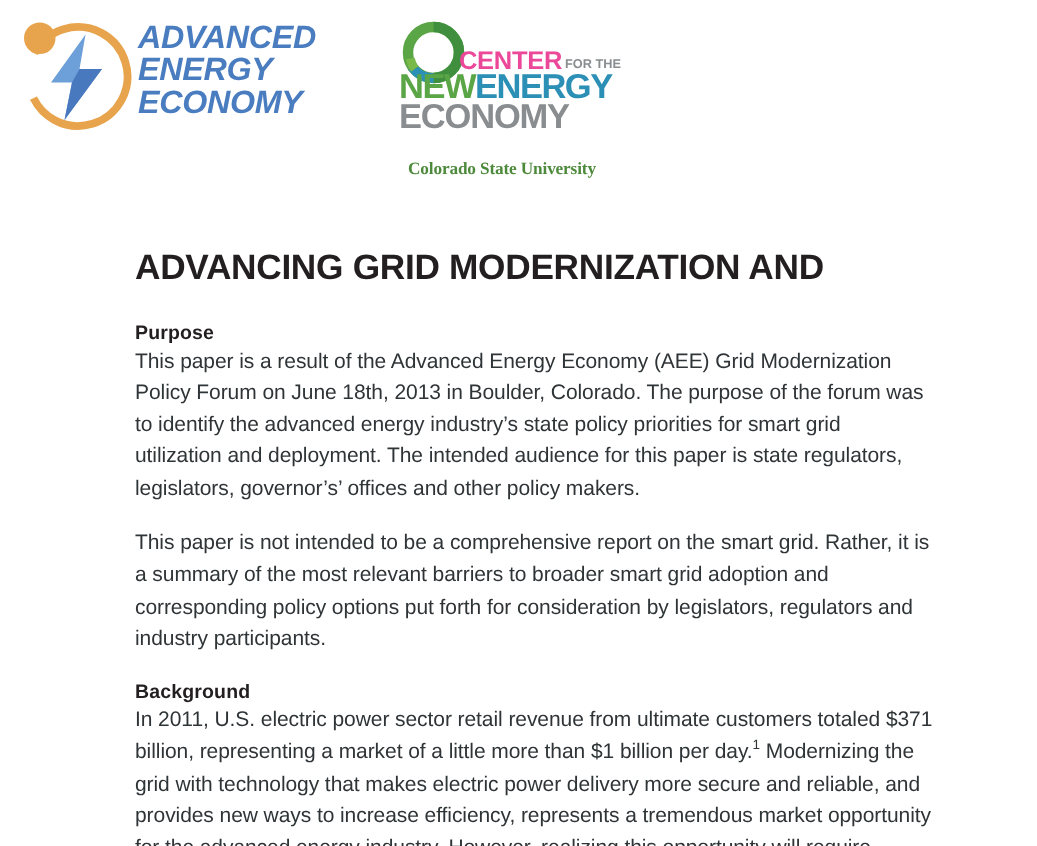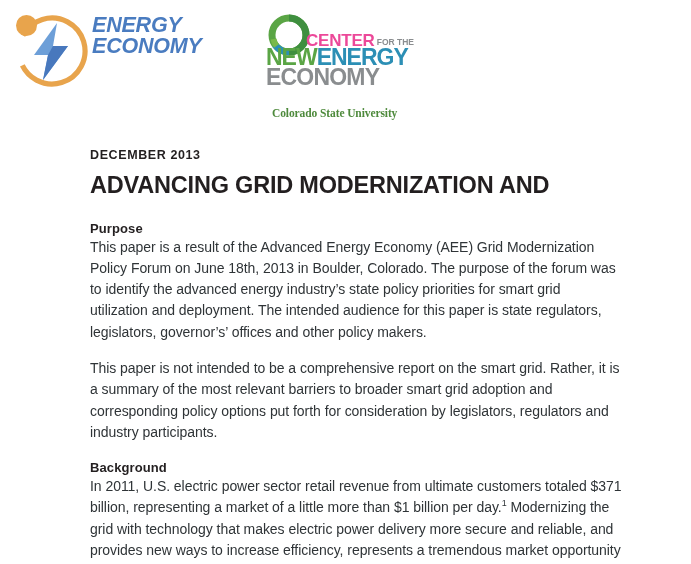--- a/index.html
+++ b/index.html
@@ -171,21 +171,21 @@
   }
 
   .doc-title {
     font-size: 23.5px;
     font-weight: bold;
     color: #231f20;
     line-height: 1.22;
     letter-spacing: -0.2px;
     margin: 0 0 21px 0;
   }
-  .doc-title span { display: block; }
+  .doc-title span { display: block; margin-top: 16px; }
 
   .section-heading {
     font-size: 13px;
     font-weight: bold;
     color: #231f20;
     margin: 0 0 1px 0;
     letter-spacing: 0.1px;
   }
 
   .para {
@@ -218,20 +218,21 @@
 
           <circle cx="40" cy="40" r="33" fill="none" stroke="#e8a44c" stroke-width="5.2" stroke-dasharray="176 34" transform="rotate(-152 40 40)"></circle>
 
           <circle cx="14.5" cy="14.5" r="10.5" fill="#e8a44c"></circle>
 
           <polygon points="45,12 22,44 36,44 31,69 56,35 41,35" fill="#6d9fd8"></polygon>
           <polygon points="36,44 31,69 56,35 41,35" fill="#4878bd"></polygon>
         </svg>
       </div>
       <div class="aee-word">
+        <span>ADVANCED</span>
         <span>ENERGY</span>
         <span>ECONOMY</span>
       </div>
     </div>
 
     <div class="cnee-logo">
       <div class="cnee-mark">
         <svg viewBox="0 0 46 46" width="46" height="46" aria-hidden="true">
           <circle cx="23" cy="23" r="17" fill="none" stroke="#5aa545" stroke-width="7"></circle>
           <path d="M23 6 a17 17 0 0 1 0 34" fill="none" stroke="#3f8f3f" stroke-width="7"></path>
@@ -246,21 +247,20 @@
         <span class="cnee-new">NEW</span><span class="cnee-energy">ENERGY</span>
       </div>
       <div class="cnee-economy">ECONOMY</div>
       <div class="cnee-csu">Colorado State University</div>
     </div>
 
   </div>
 
   <div class="doc">
 
-    <div class="date-line">DECEMBER 2013</div>
 
     <h1 class="doc-title">
       <span>ADVANCING GRID MODERNIZATION AND</span>
     </h1>
 
     <div class="section">
       <div class="section-heading">Purpose</div>
       <p class="para">This paper is a result of the Advanced Energy Economy (AEE) Grid Modernization Policy Forum on June 18th, 2013 in Boulder, Colorado. The purpose of the forum was to identify the advanced energy industry’s state policy priorities for smart grid utilization and deployment. The intended audience for this paper is state regulators, legislators, governor’s’ offices and other policy makers.</p>
       <p class="para">This paper is not intended to be a comprehensive report on the smart grid. Rather, it is a summary of the most relevant barriers to broader smart grid adoption and corresponding policy options put forth for consideration by legislators, regulators and industry participants.</p>
     </div>

